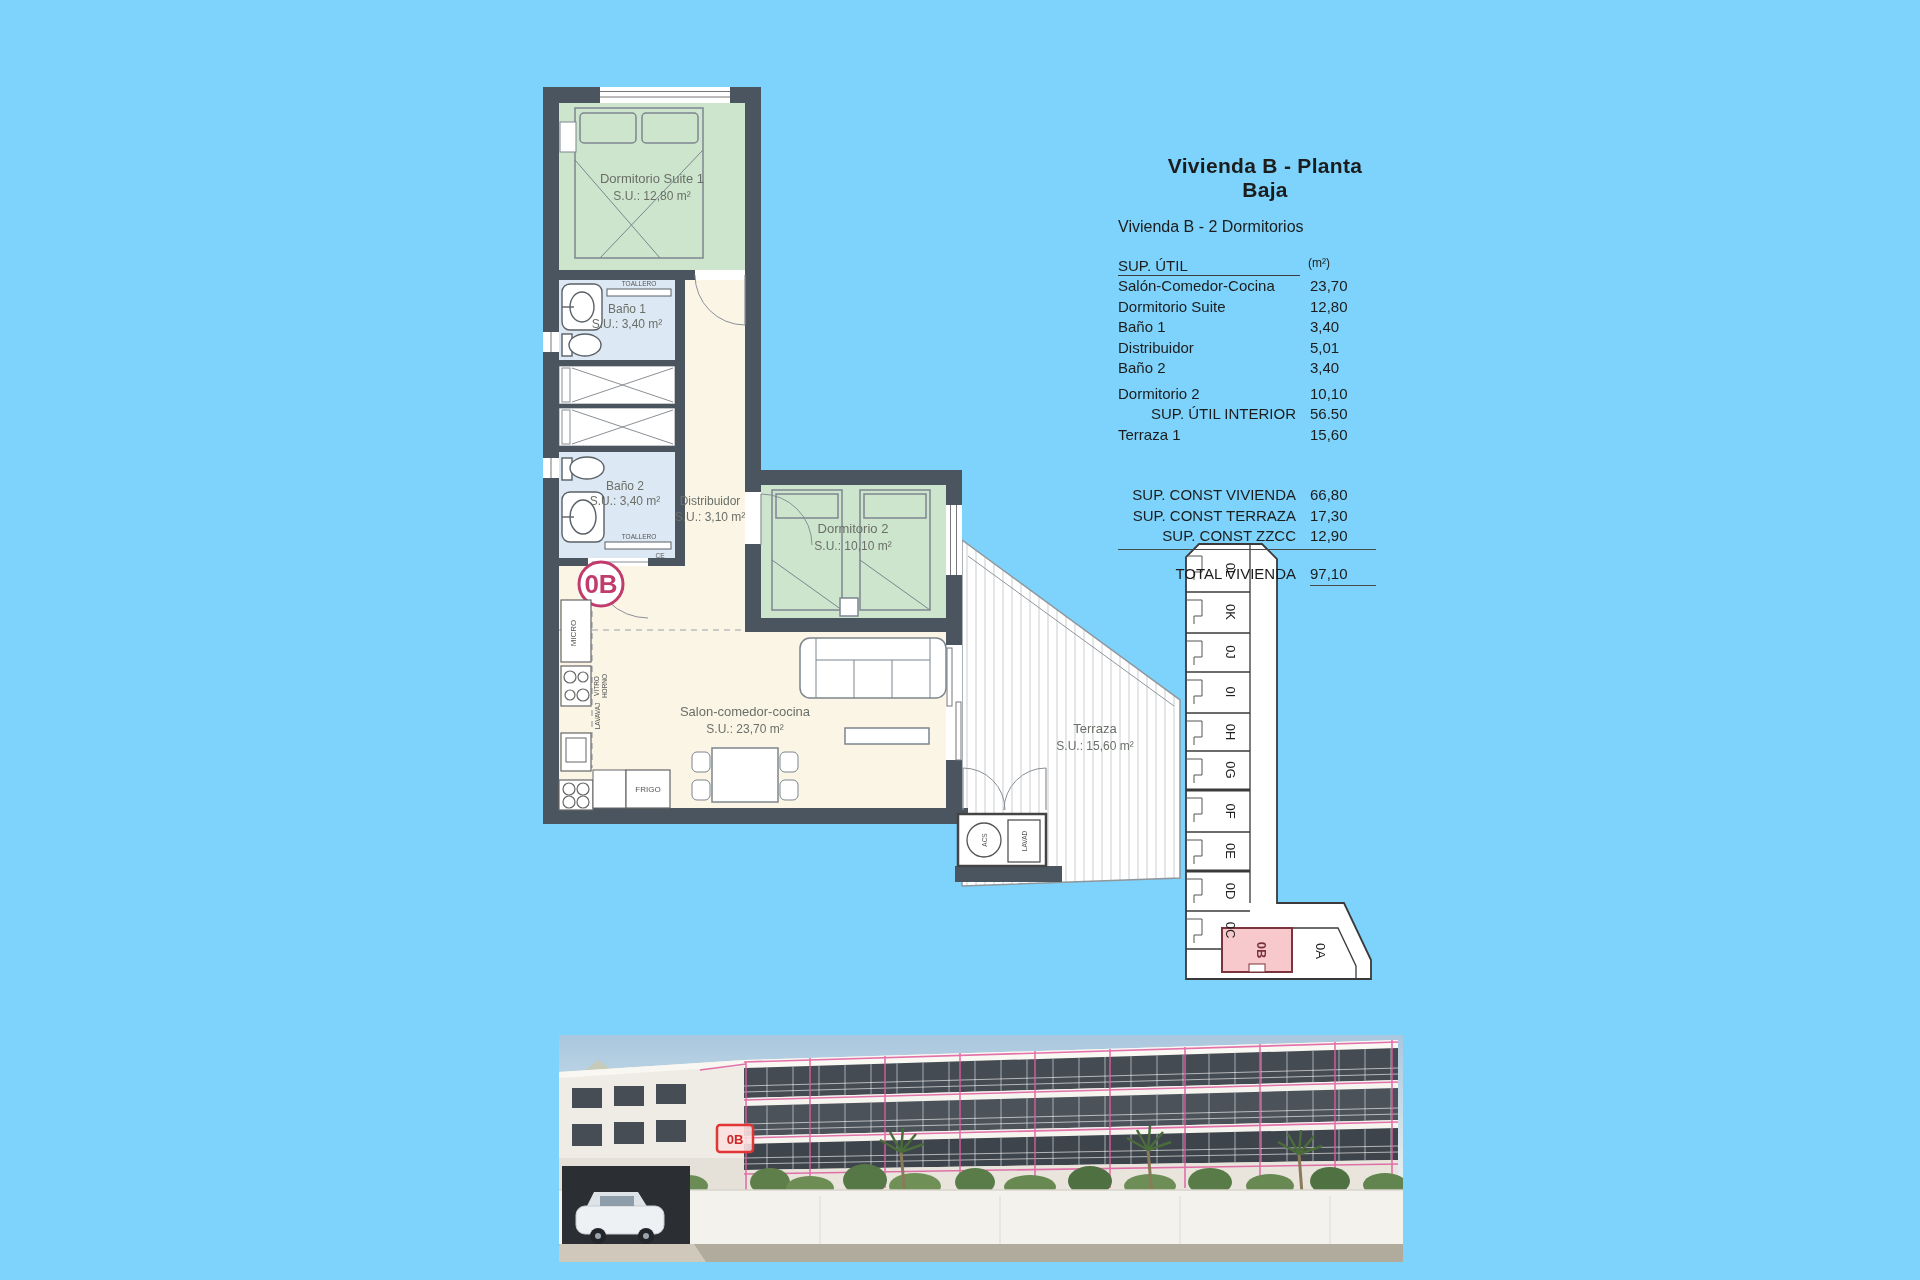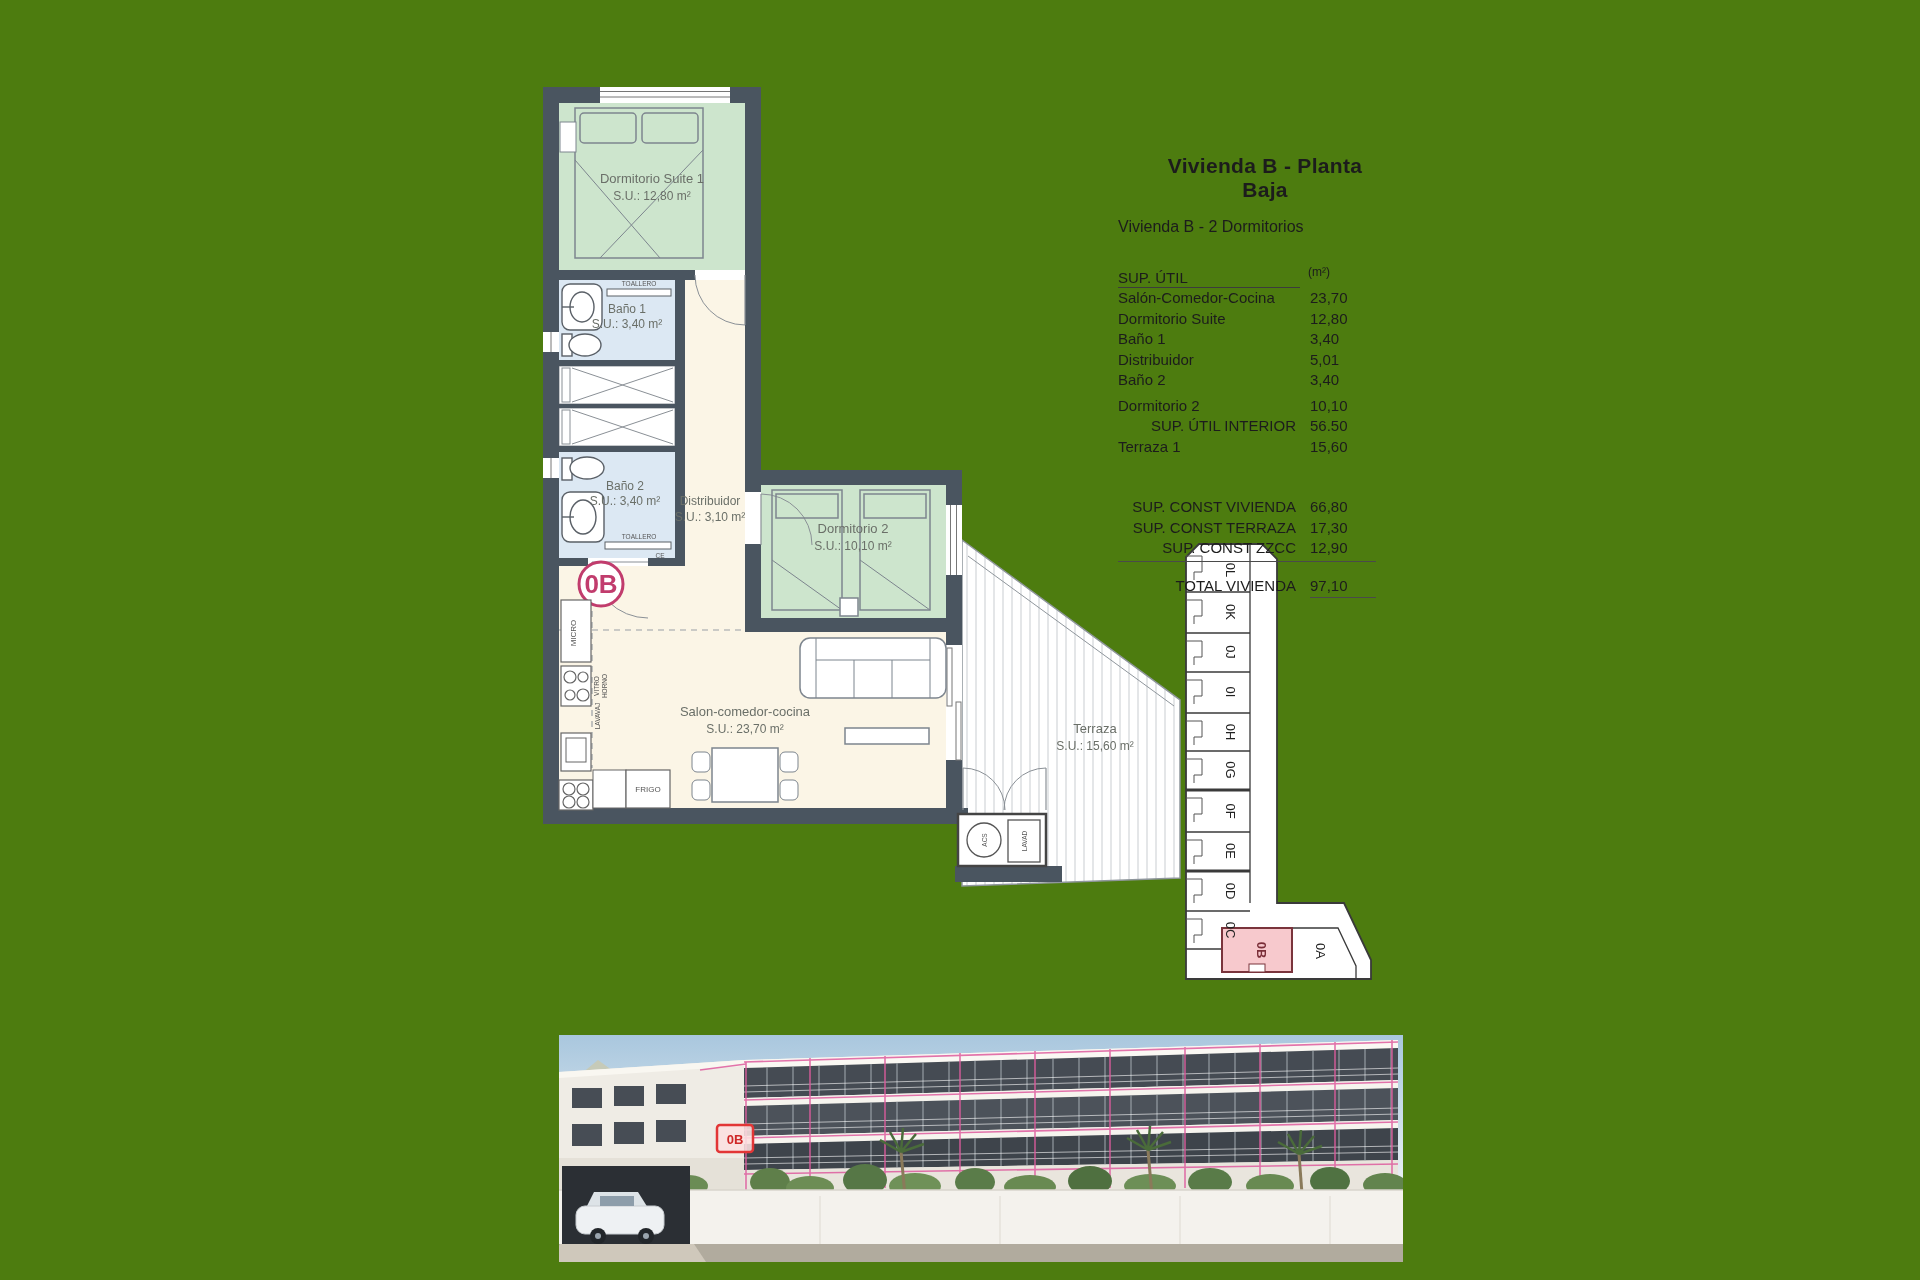--- a/index.html
+++ b/index.html
@@ -1,32 +1,32 @@
 <!DOCTYPE html>
 <html><head>
 <meta charset="utf-8">
 <style>
   html,body{margin:0;padding:0;background:#fff;}
-  .page{position:relative;width:1920px;height:1280px;background:#4d7c0f;overflow:hidden;
+  .page{position:relative;width:1920px;height:1280px;background:#7dd3fc;overflow:hidden;
         font-family:"Liberation Sans",sans-serif;}
   svg{position:absolute;left:0;top:0;}
   svg text{font-family:"Liberation Sans",sans-serif;}
   .rm{font-size:13px;fill:#6a6f68;text-anchor:middle;}
   .rm2{font-size:12px;fill:#6a6f68;text-anchor:middle;}
   .fx{font-size:8px;fill:#555;text-anchor:middle;}
   .fx7{font-size:6.5px;fill:#555;text-anchor:middle;}
   .ob{font-size:26px;font-weight:bold;fill:#c13c6d;text-anchor:middle;}
   .ku{font-size:13px;fill:#222;text-anchor:middle;}
   .kb{font-size:13px;font-weight:bold;fill:#7a2e38;text-anchor:middle;}
   .pb{font-size:13px;font-weight:bold;fill:#cf2727;text-anchor:middle;}
 
   .panel{position:absolute;left:1118px;top:154px;width:258px;color:#1c1c1c;}
   .title{font-size:21px;font-weight:bold;text-align:center;letter-spacing:.3px;margin-left:36px;}
   .subtitle{font-size:16px;font-weight:normal;margin-top:16px;}
-  .thead{display:flex;align-items:flex-start;margin-top:33px;font-size:15px;}
+  .thead{display:flex;align-items:center;margin-top:21px;font-size:15px;}
   .hlabel{width:182px;border-bottom:1.3px solid #3c3c3c;padding-bottom:1px;}
   .hunit{font-size:12px;margin-left:8px;position:relative;top:-4px;}
   .row{display:flex;font-size:15px;line-height:20.5px;}
   .rl{flex:1;white-space:nowrap;}
   .rv{width:66px;}
   .row.dorm2{margin-top:5px;}
   .row.interior .rl{text-align:right;padding-right:14px;}
   .summary{margin-top:40px;}
   .summary .rl{text-align:right;padding-right:14px;}
   .row.total{border-top:1.6px solid #4a4a4a;margin-top:2px;padding-top:14px;}

